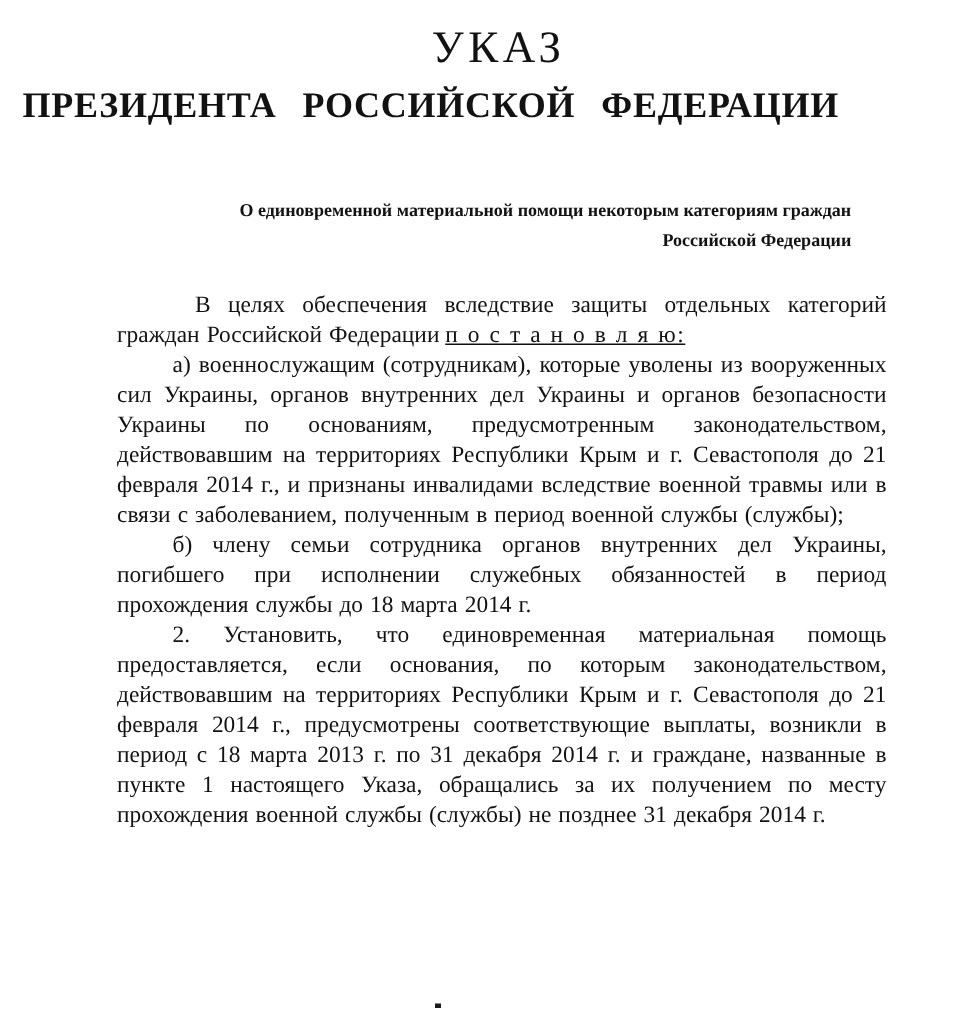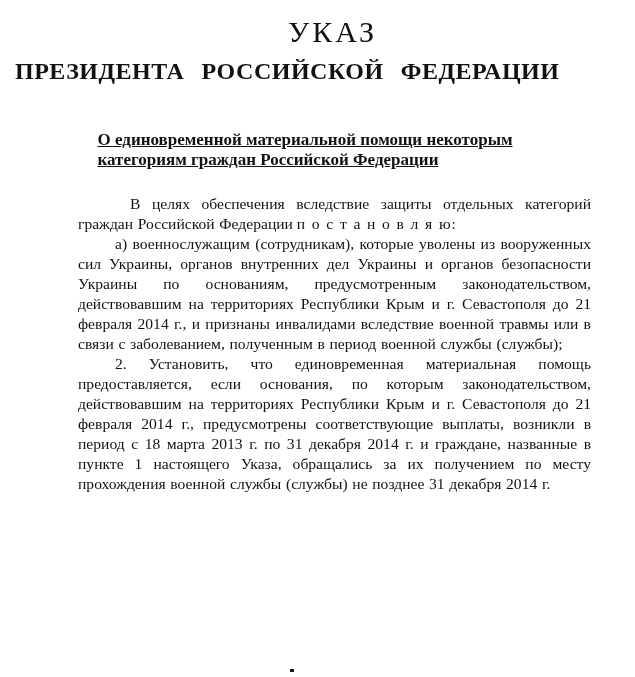--- a/index.html
+++ b/index.html
@@ -54,42 +54,42 @@
     font-size: 24px;
     line-height: 22px;
     font-weight: bold;
     text-align: left;
     letter-spacing: 0.5px;
     word-spacing: 0.45em;
   }
   .decree-subject {
     margin: 48px auto 0 auto;
     max-width: 470px;
-    font-size: 17px;
+    font-size: 12px;
     line-height: 20px;
     font-weight: bold;
-    text-align: left;
-    text-decoration: underline;
+    text-align: right;
   }
   .decree-body {
     margin: 24px 0 0 63px;
     width: 513px;
   }
   .decree-body p {
     margin: 0;
     font-size: 15.6px;
     line-height: 20px;
     text-align: justify;
     text-indent: 37px;
     word-spacing: 0.05em;
   }
   .spaced-emphasis {
     margin-left: 0.25em;
     letter-spacing: 1px;
     white-space: nowrap;
+    text-decoration: underline;
   }
 </style>
 </head>
 <body>
 
 <div class="page">
 
   <div class="scan-edge-line"></div>
 
   <h1 class="decree-type">УКАЗ</h1>
@@ -98,20 +98,21 @@
 
   <h3 class="decree-subject">О единовременной материальной помощи некоторым категориям граждан Российской Федерации</h3>
 
   <div class="decree-body">
 
     <p><span>В целях обеспечения вследствие защиты отдельных категорий граждан Российской Федерации</span><span class="spaced-emphasis">п о с т а н о в л я ю:</span></p>
 
 
     <p>а) военнослужащим (сотрудникам), которые уволены из вооруженных сил Украины, органов внутренних дел Украины и органов безопасности Украины по основаниям, предусмотренным законодательством, действовавшим на территориях Республики Крым и г. Севастополя до 21 февраля 2014 г., и признаны инвалидами вследствие военной травмы или в связи с заболеванием, полученным в период военной службы (службы);</p>
 
+    <p>б) члену семьи сотрудника органов внутренних дел Украины, погибшего при исполнении служебных обязанностей в период прохождения службы до 18 марта 2014 г.</p>
 
     <p>2. Установить, что единовременная материальная помощь предоставляется, если основания, по которым законодательством, действовавшим на территориях Республики Крым и г. Севастополя до 21 февраля 2014 г., предусмотрены соответствующие выплаты, возникли в период с 18 марта 2013 г. по 31 декабря 2014 г. и граждане, названные в пункте 1 настоящего Указа, обращались за их получением по месту прохождения военной службы (службы) не позднее 31 декабря 2014 г.</p>
 
   </div>
 
   <div class="scan-speck"></div>
 
 </div>
 
 </body></html>

